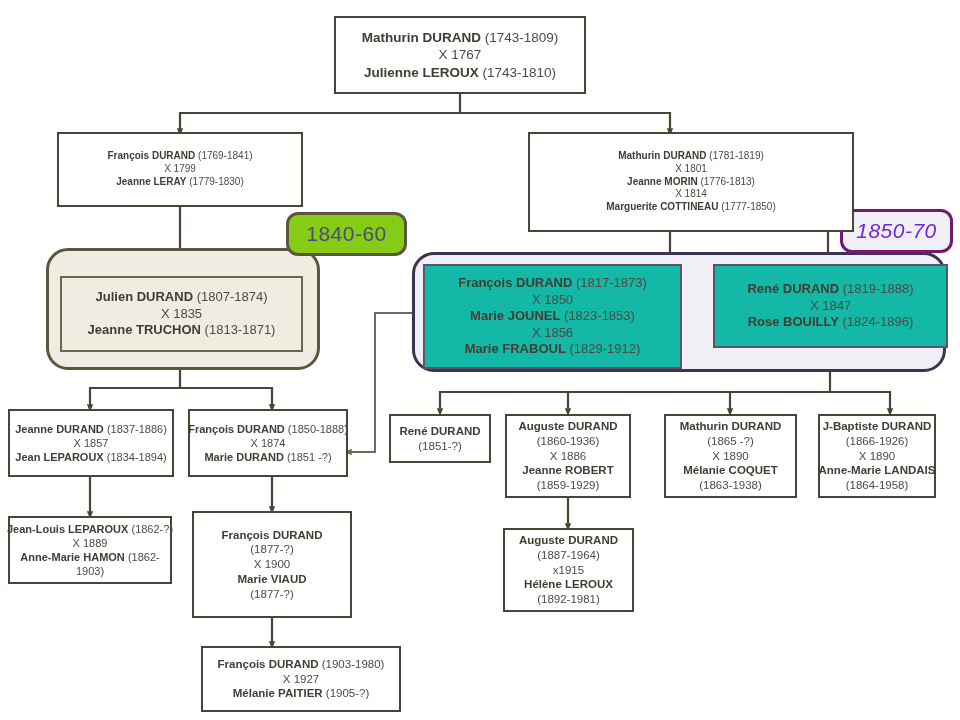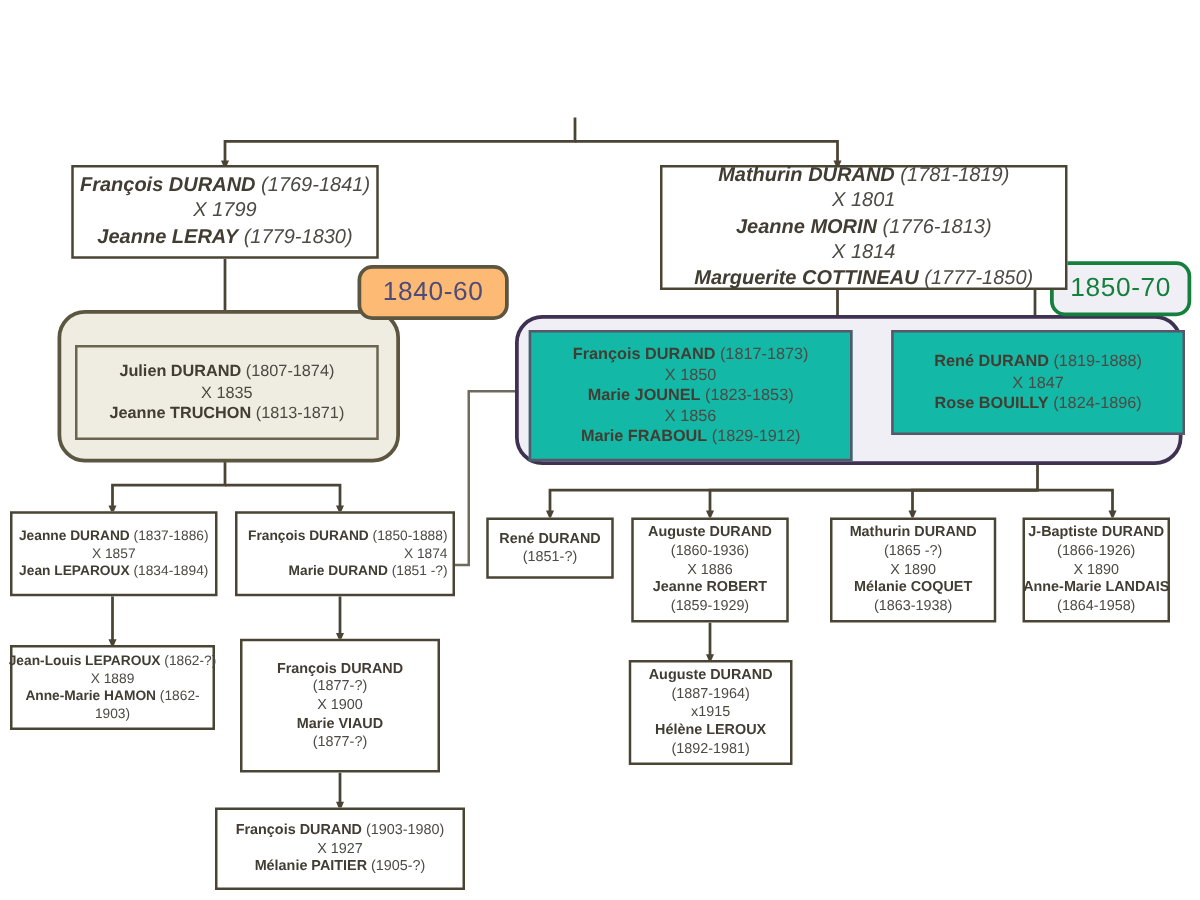--- a/index.html
+++ b/index.html
@@ -55,25 +55,25 @@
   .dt {
     font-weight: normal;
     color: #4c4a44;
   }
   .mx {
     font-weight: normal;
     color: #4c4a44;
   }
   
   .g1 { font-size: 13.5px; }
-  .g2 { font-size: 16px; font-style: italic; }
+  .g2 { font-size: 10px; }
   .g3 { font-size: 13px; }
   .g4 { font-size: 11px; }
   .g5 { font-size: 11.5px; }
-  .g6 { font-size: 11.5px; }
+  .g6 { font-size: 11.5px; margin-left: 29px; }
 
   
   .group {
     position: absolute;
     box-sizing: border-box;
     border-radius: 22px;
   }
   .group-cream {
     border: 3px solid #5c5640;
     background: #efece1;
@@ -92,28 +92,29 @@
     display: flex;
     align-items: center;
     justify-content: center;
     border-radius: 12px;
     font-size: 21px;
     letter-spacing: 0.5px;
     color: #4a4878;
   }
   .tag-cream {
     border: 3px solid #5c5640;
-    background: #fdba74;
+    background: #84cc16;
     color: #4e4b78;
     text-align: center;
   }
   .tag-purple {
-    border: 3px solid #15803d;
+    border: 3px solid #701a75;
     background: #f1eff6;
-    color: #15803d;
+    color: #6d28d9;
+    font-style: italic;
   }
 </style>
 </head>
 <body>
 
 <div id="chart">
 
   <svg class="svg-layer" viewBox="0 0 960 720" width="960" height="720">
     <defs>
       <marker id="arw" markerWidth="9" markerHeight="9" refX="4.2" refY="4" orient="auto" markerUnits="userSpaceOnUse">
@@ -159,20 +160,31 @@
   <div class="group group-purple" style="left:412px; top:252px; width:534px; height:120px;"></div>
 
   <div class="tag tag-cream" style="left:286px; top:212px; width:121px; height:44px;">
     <span>1840-60</span>
   </div>
 
   <div class="tag tag-purple" style="left:840px; top:209px; width:113px; height:44px;">
     <span>1850-70</span>
   </div>
 
+  <div class="node g1" style="left:334px; top:16px; width:252px; height:78px;">
+    <span class="ln">
+      <span class="nm">Mathurin DURAND</span> 
+      <span class="dt">(1743-1809)</span>
+    </span>
+    <span class="ln mx">X 1767</span>
+    <span class="ln">
+      <span class="nm">Julienne LEROUX</span> 
+      <span class="dt">(1743-1810)</span>
+    </span>
+  </div>
 
   <div class="node g2" style="left:57px; top:132px; width:246px; height:75px;">
     <span class="ln">
       <span class="nm">François DURAND</span> 
       <span class="dt">(1769-1841)</span>
     </span>
     <span class="ln mx">X 1799</span>
     <span class="ln">
       <span class="nm">Jeanne  LERAY</span> 
       <span class="dt">(1779-1830)</span>
@@ -242,21 +254,21 @@
       <span class="nm">Jeanne DURAND</span> 
       <span class="dt">(1837-1886)</span>
     </span>
     <span class="ln mx">X 1857</span>
     <span class="ln">
       <span class="nm">Jean LEPAROUX</span> 
       <span class="dt">(1834-1894)</span>
     </span>
   </div>
 
-  <div class="node g4" style="left:188px; top:409px; width:176px; height:68px;align-items:flex-end;">
+  <div class="node g4" style="left:188px; top:409px; width:160px; height:68px;">
     <span class="ln">
       <span class="nm">François DURAND</span> 
       <span class="dt">(1850-1888)</span>
     </span>
     <span class="ln mx">X 1874</span>
     <span class="ln">
       <span class="nm">Marie DURAND</span> 
       <span class="dt">(1851 -?)</span>
     </span>
   </div>

